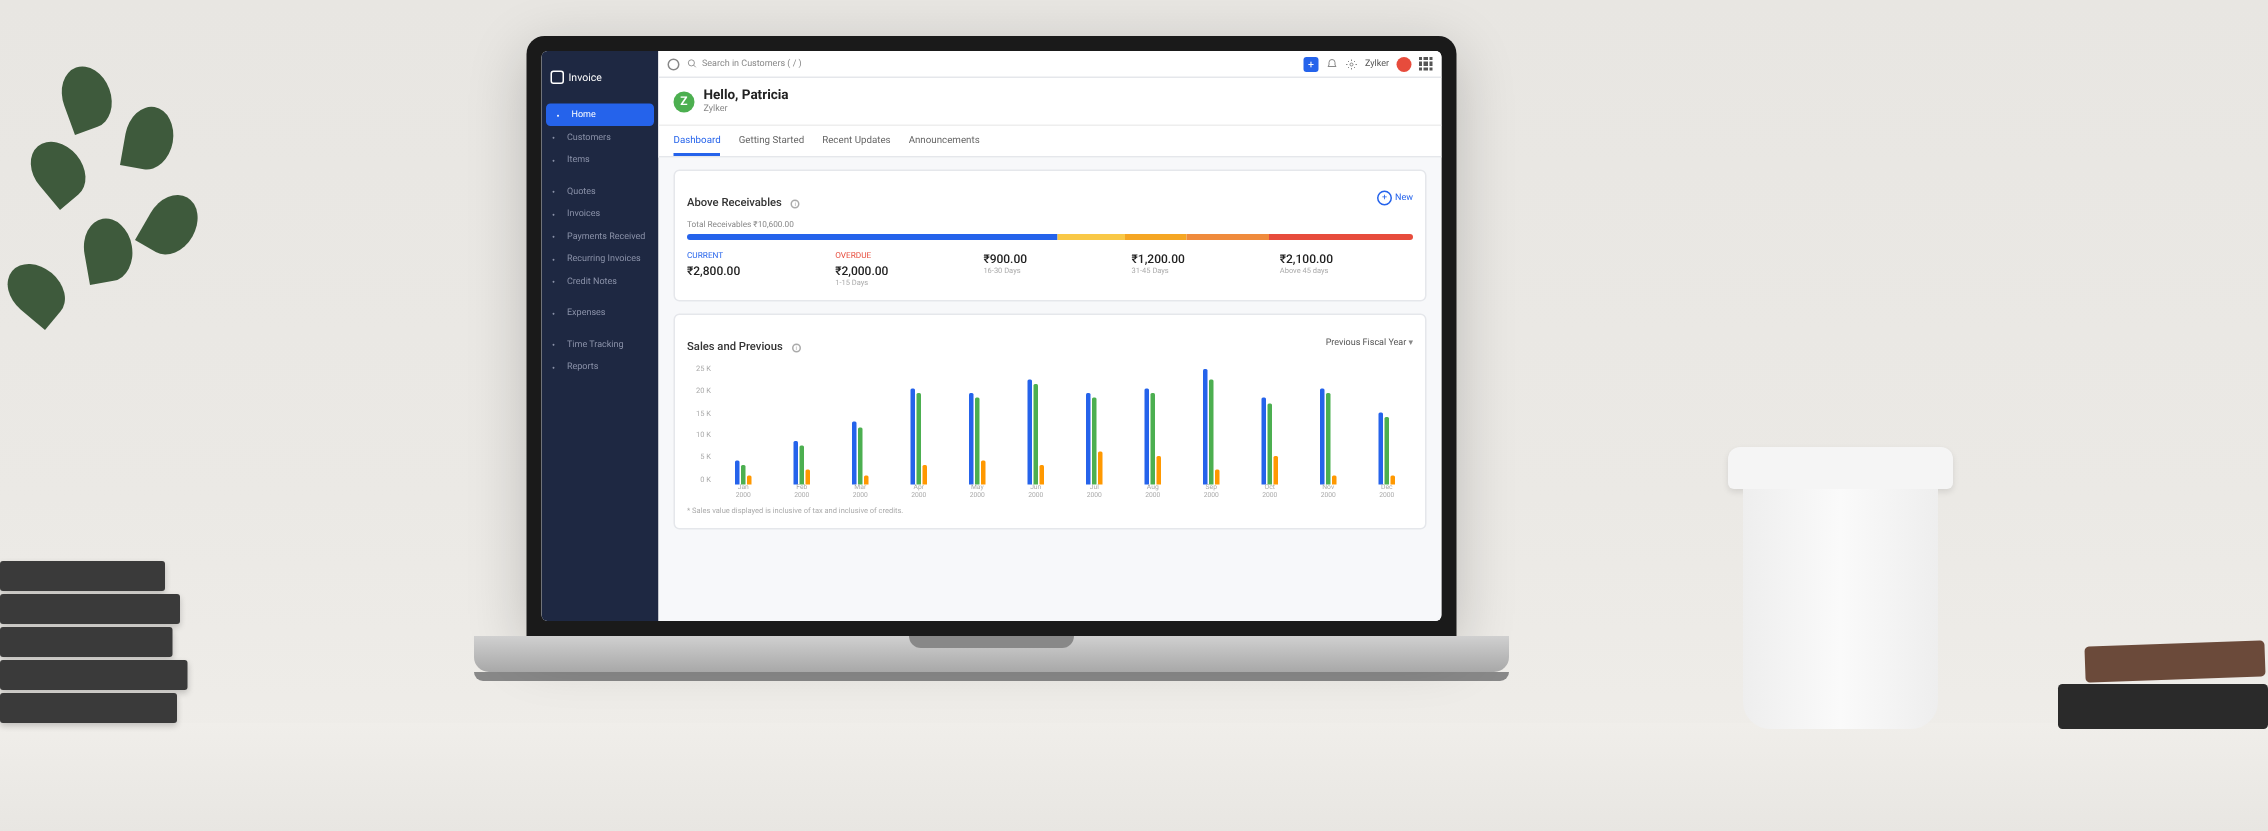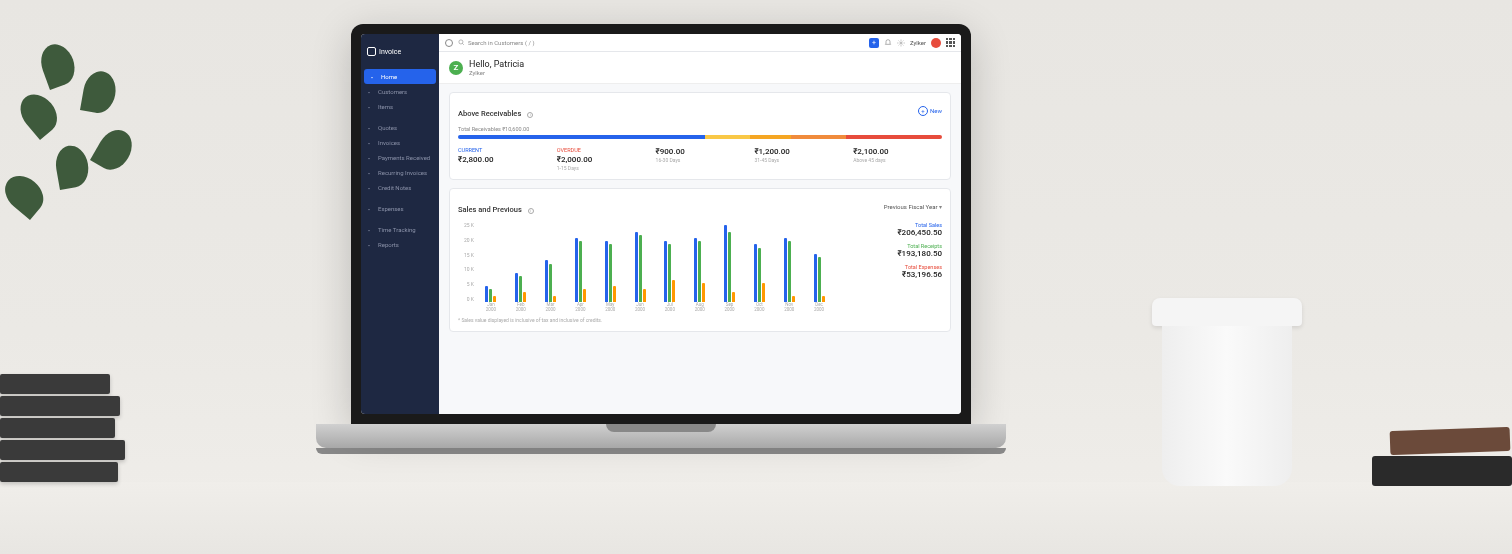--- a/index.html
+++ b/index.html
@@ -33,21 +33,21 @@
 .topright{display:flex;align-items:center;gap:5px}
 .plus{width:10px;height:10px;background:#2563eb;color:#fff;border-radius:2px;display:flex;align-items:center;justify-content:center;font-size:7px}
 .tico{width:8px;height:8px;color:#888}
 .org{font-size:6px;color:#555}
 .avatar{width:10px;height:10px;background:#e74c3c;border-radius:50%}
 .grid{width:9px;height:9px;display:grid;grid-template:repeat(3,1fr)/repeat(3,1fr);gap:1px}
 .grid span{background:#555}
 
 .hello{background:#fff;padding:7px 10px;display:flex;align-items:center;gap:6px;border-bottom:1px solid #eee}
 .logo{width:14px;height:14px;background:#4caf50;border-radius:50%;color:#fff;display:flex;align-items:center;justify-content:center;font-size:8px;font-weight:bold}
-.hello-t{font-size:9px;font-weight:400;color:#222}
+.hello-t{font-size:9px;font-weight:700;color:#222}
 .hello-s{font-size:6px;color:#888}
 
 .tabs{display:flex;gap:12px;padding:0 10px;background:#fff;font-size:6.5px;border-bottom:1px solid #e5e7eb}
 .tab{padding:5px 0;color:#666;cursor:pointer;border-bottom:2px solid transparent}
 .tab.active{color:#2563eb;border-bottom-color:#2563eb}
 
 .content{flex:1;padding:8px 10px;overflow:hidden}
 
 .card{background:#fff;border:1px solid #e5e7eb;border-radius:4px;padding:8px;margin-bottom:8px}
 .card-h{display:flex;justify-content:space-between;align-items:center;margin-bottom:6px}
@@ -230,20 +230,26 @@
           </div>
 
           <div class="hello">
             <div class="logo">Z</div>
             <div>
               <div class="hello-t">Hello, Patricia</div>
               <div class="hello-s">Zylker</div>
             </div>
           </div>
 
+          <div class="tabs" id="tabs">
+              <div class="tab active">Dashboard</div>
+              <div class="tab">Getting Started</div>
+              <div class="tab">Recent Updates</div>
+              <div class="tab">Announcements</div>
+            </div>
 
           <div class="content">
 
             <div class="card">
               <div class="card-h">
                 <div>
                   <span class="card-t">Above Receivables</span>
                   <span class="info">i</span>
                 </div>
                 <span class="new">New</span>
@@ -369,34 +375,20 @@
                       <div class="xl">May<br>2000</div>
                       <div class="xl">Jun<br>2000</div>
                       <div class="xl">Jul<br>2000</div>
                       <div class="xl">Aug<br>2000</div>
                       <div class="xl">Sep<br>2000</div>
                       <div class="xl">Oct<br>2000</div>
                       <div class="xl">Nov<br>2000</div>
                       <div class="xl">Dec<br>2000</div>
                     </div>
                 </div>
-                <div class="totals" id="totals">
-                    <div>
-                      <div class="tot-l ts">Total Sales</div>
-                      <div class="tot-v">₹206,450.50</div>
-                    </div>
-                    <div>
-                      <div class="tot-l tr">Total Receipts</div>
-                      <div class="tot-v">₹193,180.50</div>
-                    </div>
-                    <div>
-                      <div class="tot-l te">Total Expenses</div>
-                      <div class="tot-v">₹53,196.56</div>
-                    </div>
-                  </div>
               </div>
               <div class="foot">* Sales value displayed is inclusive of tax and inclusive of credits.</div>
             </div>
           </div>
         </div>
 
       </div>
     </div>
     <div class="base">
         <div class="notch"></div>

